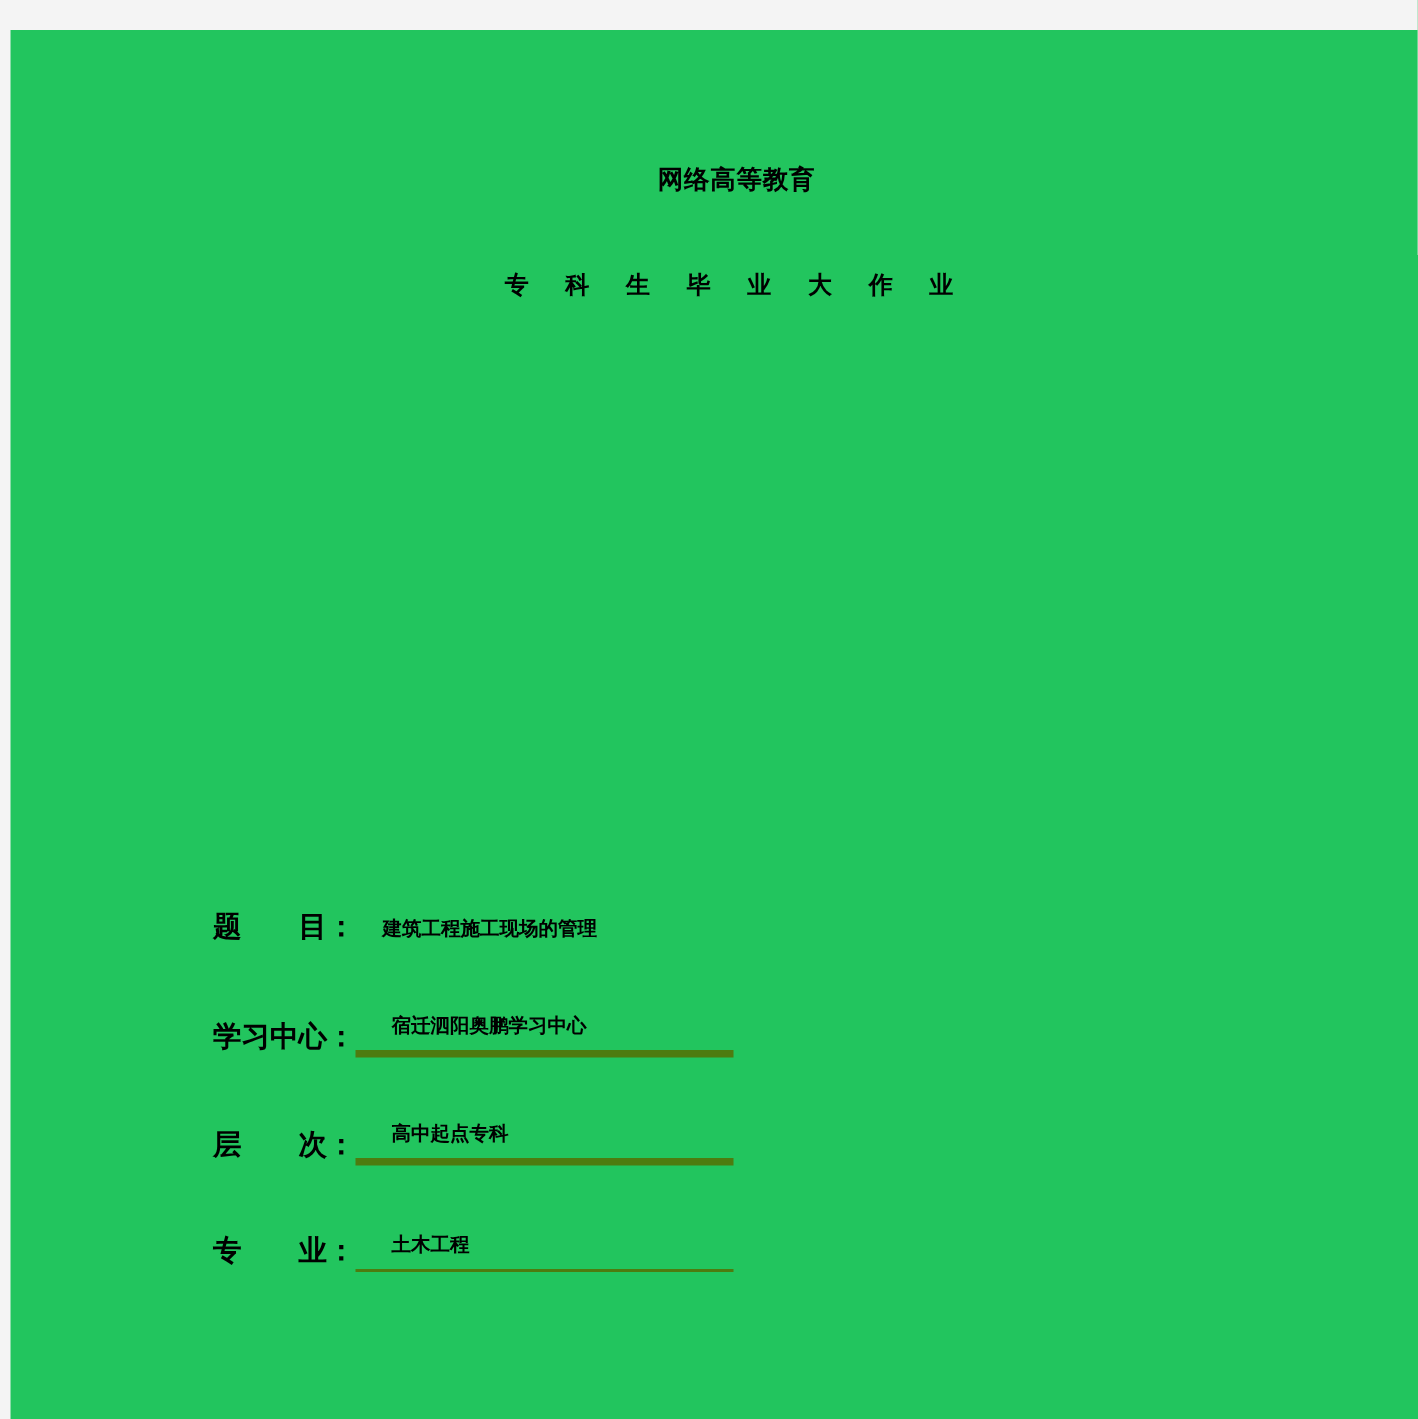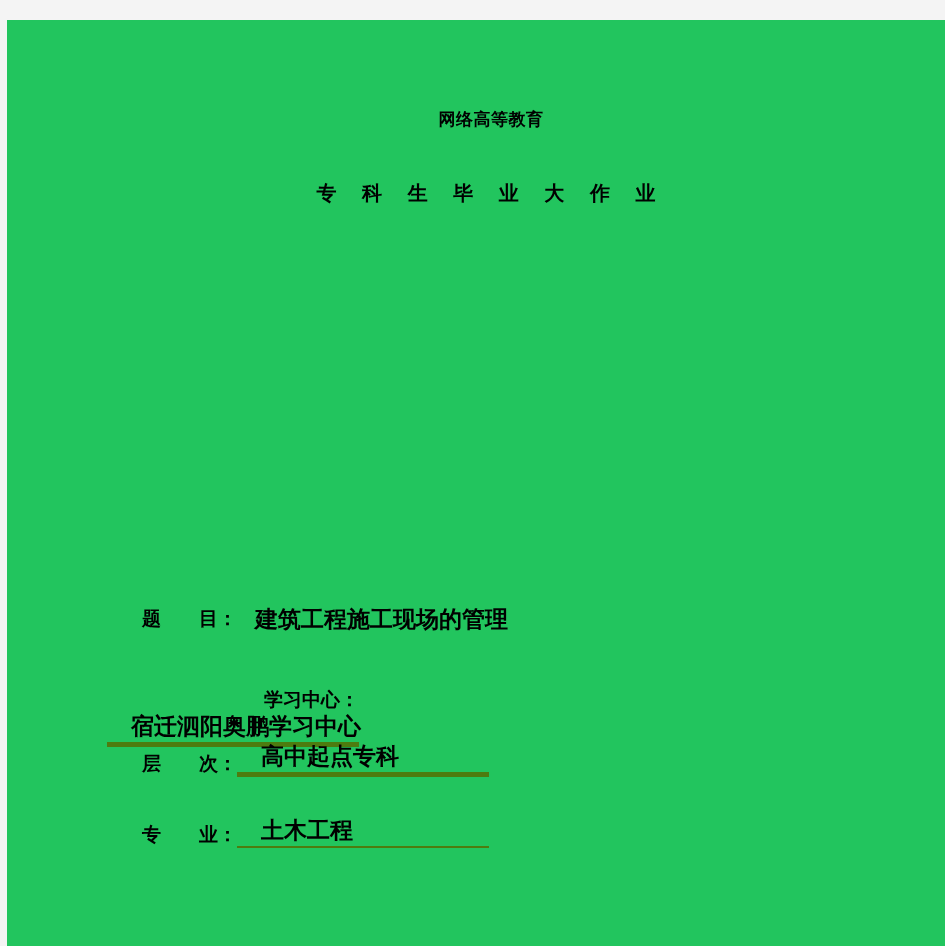--- a/index.html
+++ b/index.html
@@ -47,21 +47,21 @@
     letter-spacing: 0.5px;
   }
   .doc-heading-2 {
     position: absolute;
     left: 0;
     top: 160px;
     width: 938px;
     text-align: center;
     padding-left: 30px;
     box-sizing: border-box;
-    font-size: 20px;
+    font-size: 16px;
     font-weight: bold;
     color: #000000;
     letter-spacing: 10px;
   }
 
   
   .form-block {
     position: absolute;
     left: 0;
     top: 0;
@@ -78,21 +78,21 @@
     width: 130px;
     text-align: right;
     font-size: 19px;
     font-weight: bold;
     color: #000000;
     white-space: pre;
     line-height: 26px;
     margin-top: 12px;
   }
   .form-row .row-value {
-    font-size: 23px;
+    font-size: 13px;
     font-weight: bold;
     color: #000000;
     line-height: 26px;
     white-space: pre;
     box-sizing: border-box;
   }
   
   .form-row .row-value.underlined {
     width: 252px;
     padding-left: 24px;
@@ -101,21 +101,21 @@
   }
   .form-row .row-value.underlined.thick {
     border-bottom-width: 2px;
   }
   .form-row .row-value.plain {
     padding-left: 18px;
   }
 
   
   .row-title   { left: 100px; top: 582px; }
-  .row-center  { left: 100px; top: 655px; flex-direction: column; }
+  .row-center  { left: 100px; top: 655px; }
   .row-level   { left: 100px; top: 727px; }
   .row-major   { left: 100px; top: 798px; }
 
   
   .row-title .row-label { width: 130px; }
 </style>
 </head>
 <body>
 
 <div class="page-backdrop"></div>

